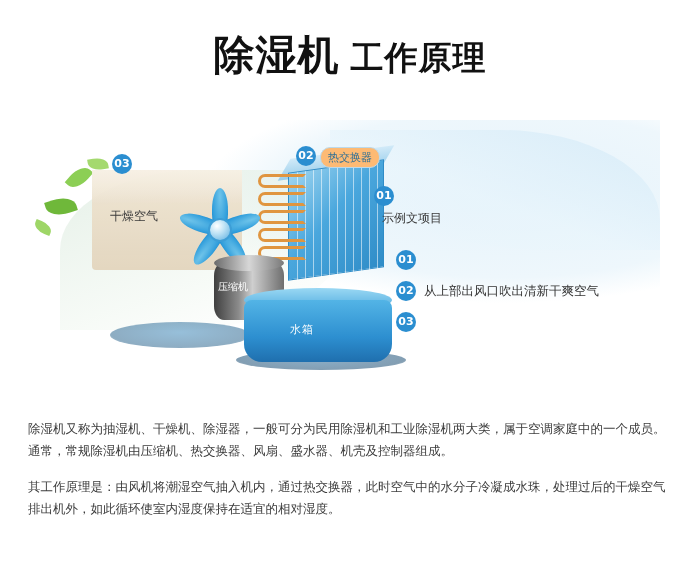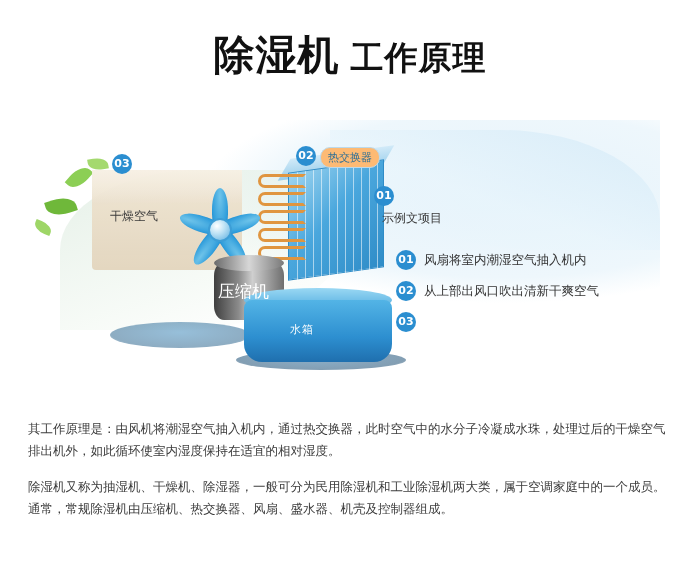--- a/index.html
+++ b/index.html
@@ -407,38 +407,37 @@
 
     <div class="badge" style="left:112px; top:44px;">03</div>
     <div class="diag-label" style="left:110px; top:98px;">干燥空气</div>
 
     <div class="badge" style="left:296px; top:36px;">02</div>
     <div class="tagbox" style="left:320px; top:37px;">热交换器</div>
 
     <div class="badge" style="left:374px; top:76px;">01</div>
     <div class="diag-label" style="left:382px; top:100px;">示例文项目</div>
 
-    <div class="diag-label" style="left:218px; top:170px; color:#ffffff; font-size:17px;">压缩机</div>
+    <div class="diag-label" style="left:218px; top:170px; color:#ffffff; font-size:10px;">压缩机</div>
 
     <div class="caption-list">
       <div class="cap-row">
         <span class="badge">01</span>
-        <span class="cap-text">风扇将室内潮湿空气抽入机内</span>
       </div>
       <div class="cap-row">
         <span class="badge">02</span>
         <span class="cap-text">从上部出风口吹出清新干爽空气</span>
       </div>
       <div class="cap-row">
         <span class="badge">03</span>
       </div>
     </div>
   </div>
 
   <div class="watermark">
   </div>
 
   <div class="body-text">
+    <p>除湿机又称为抽湿机、干燥机、除湿器，一般可分为民用除湿机和工业除湿机两大类，属于空调家庭中的一个成员。通常，常规除湿机由压缩机、热交换器、风扇、盛水器、机壳及控制器组成。</p>
     <p>其工作原理是：由风机将潮湿空气抽入机内，通过热交换器，此时空气中的水分子冷凝成水珠，处理过后的干燥空气排出机外，如此循环使室内湿度保持在适宜的相对湿度。</p>
-    <p>除湿机又称为抽湿机、干燥机、除湿器，一般可分为民用除湿机和工业除湿机两大类，属于空调家庭中的一个成员。通常，常规除湿机由压缩机、热交换器、风扇、盛水器、机壳及控制器组成。</p>
   </div>
 
 </div>
 
 </body></html>

